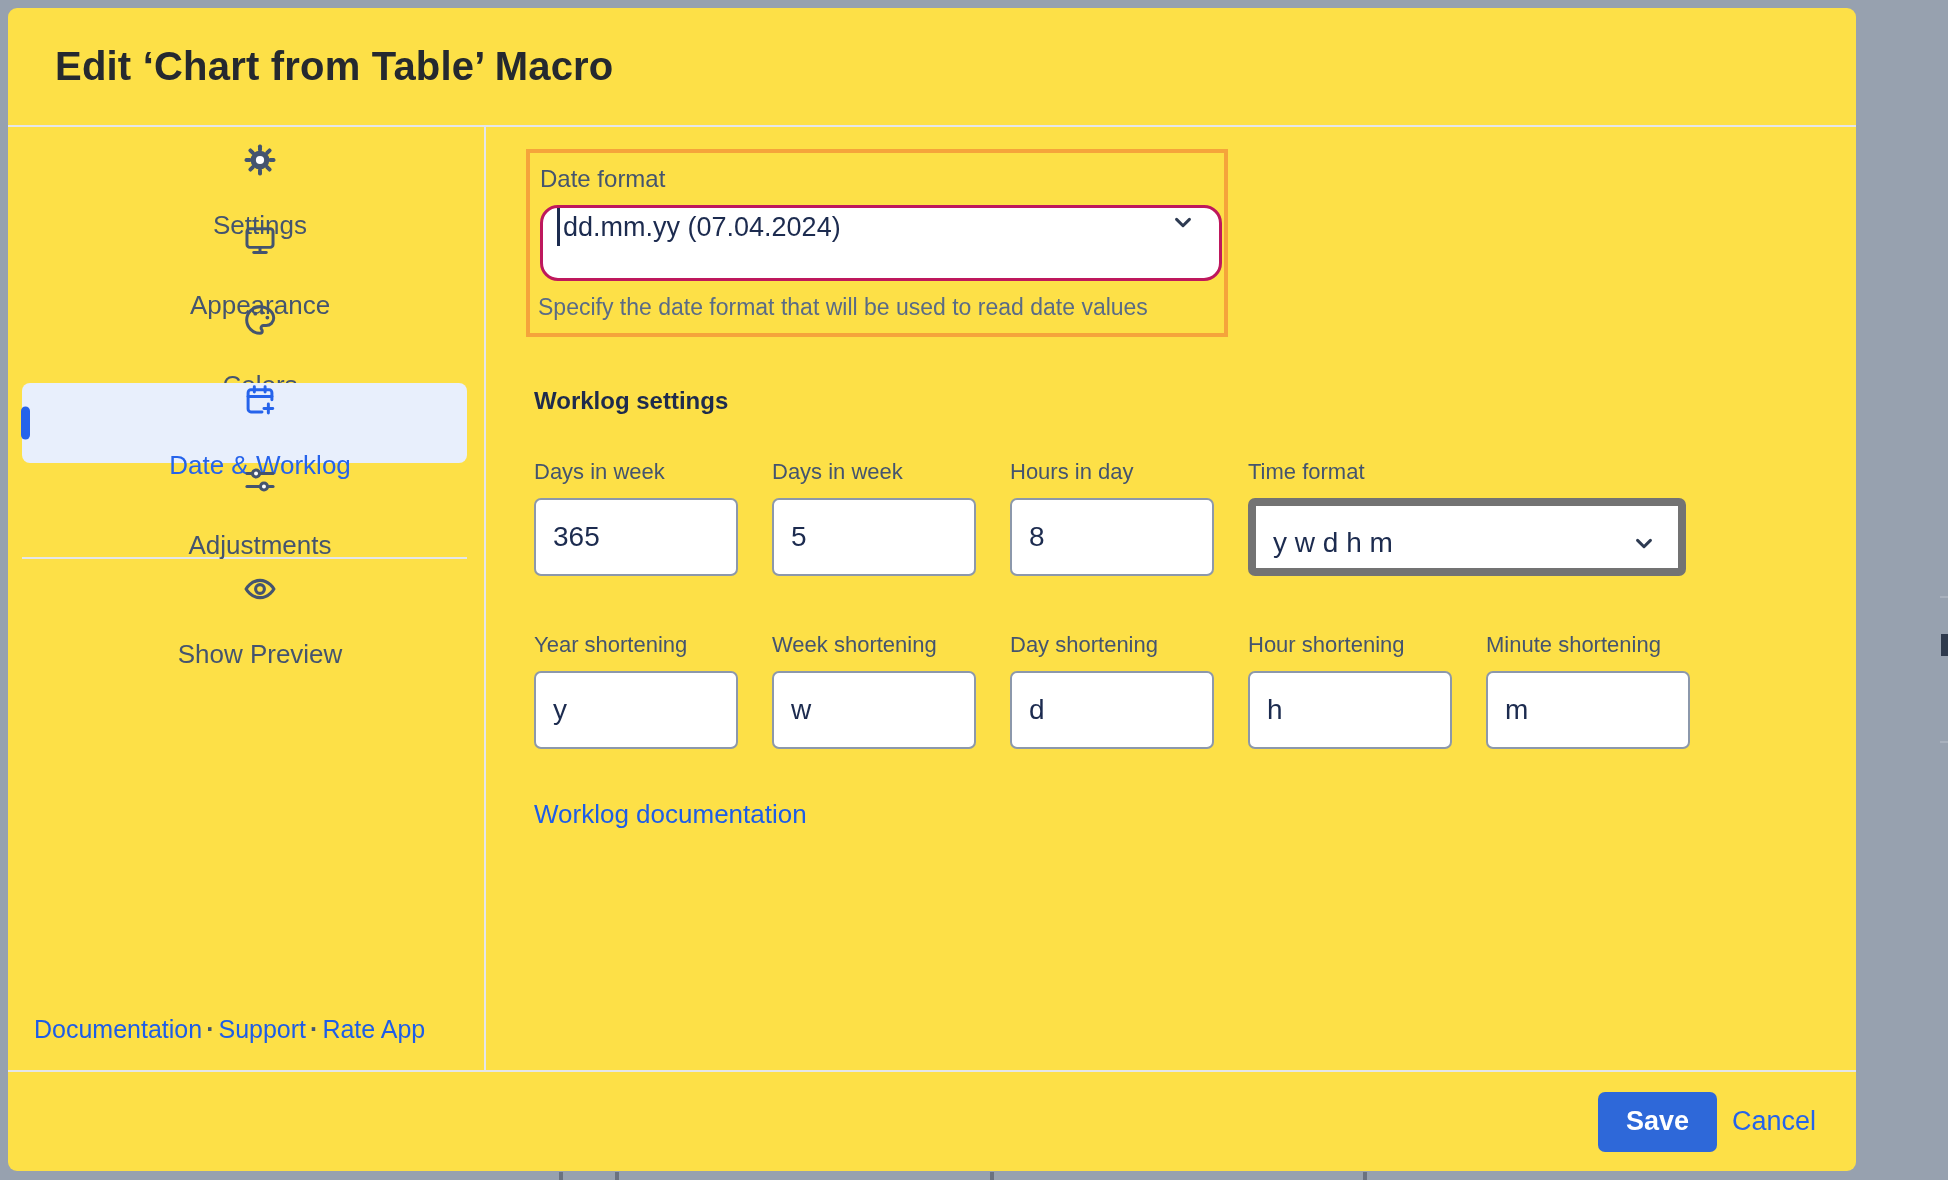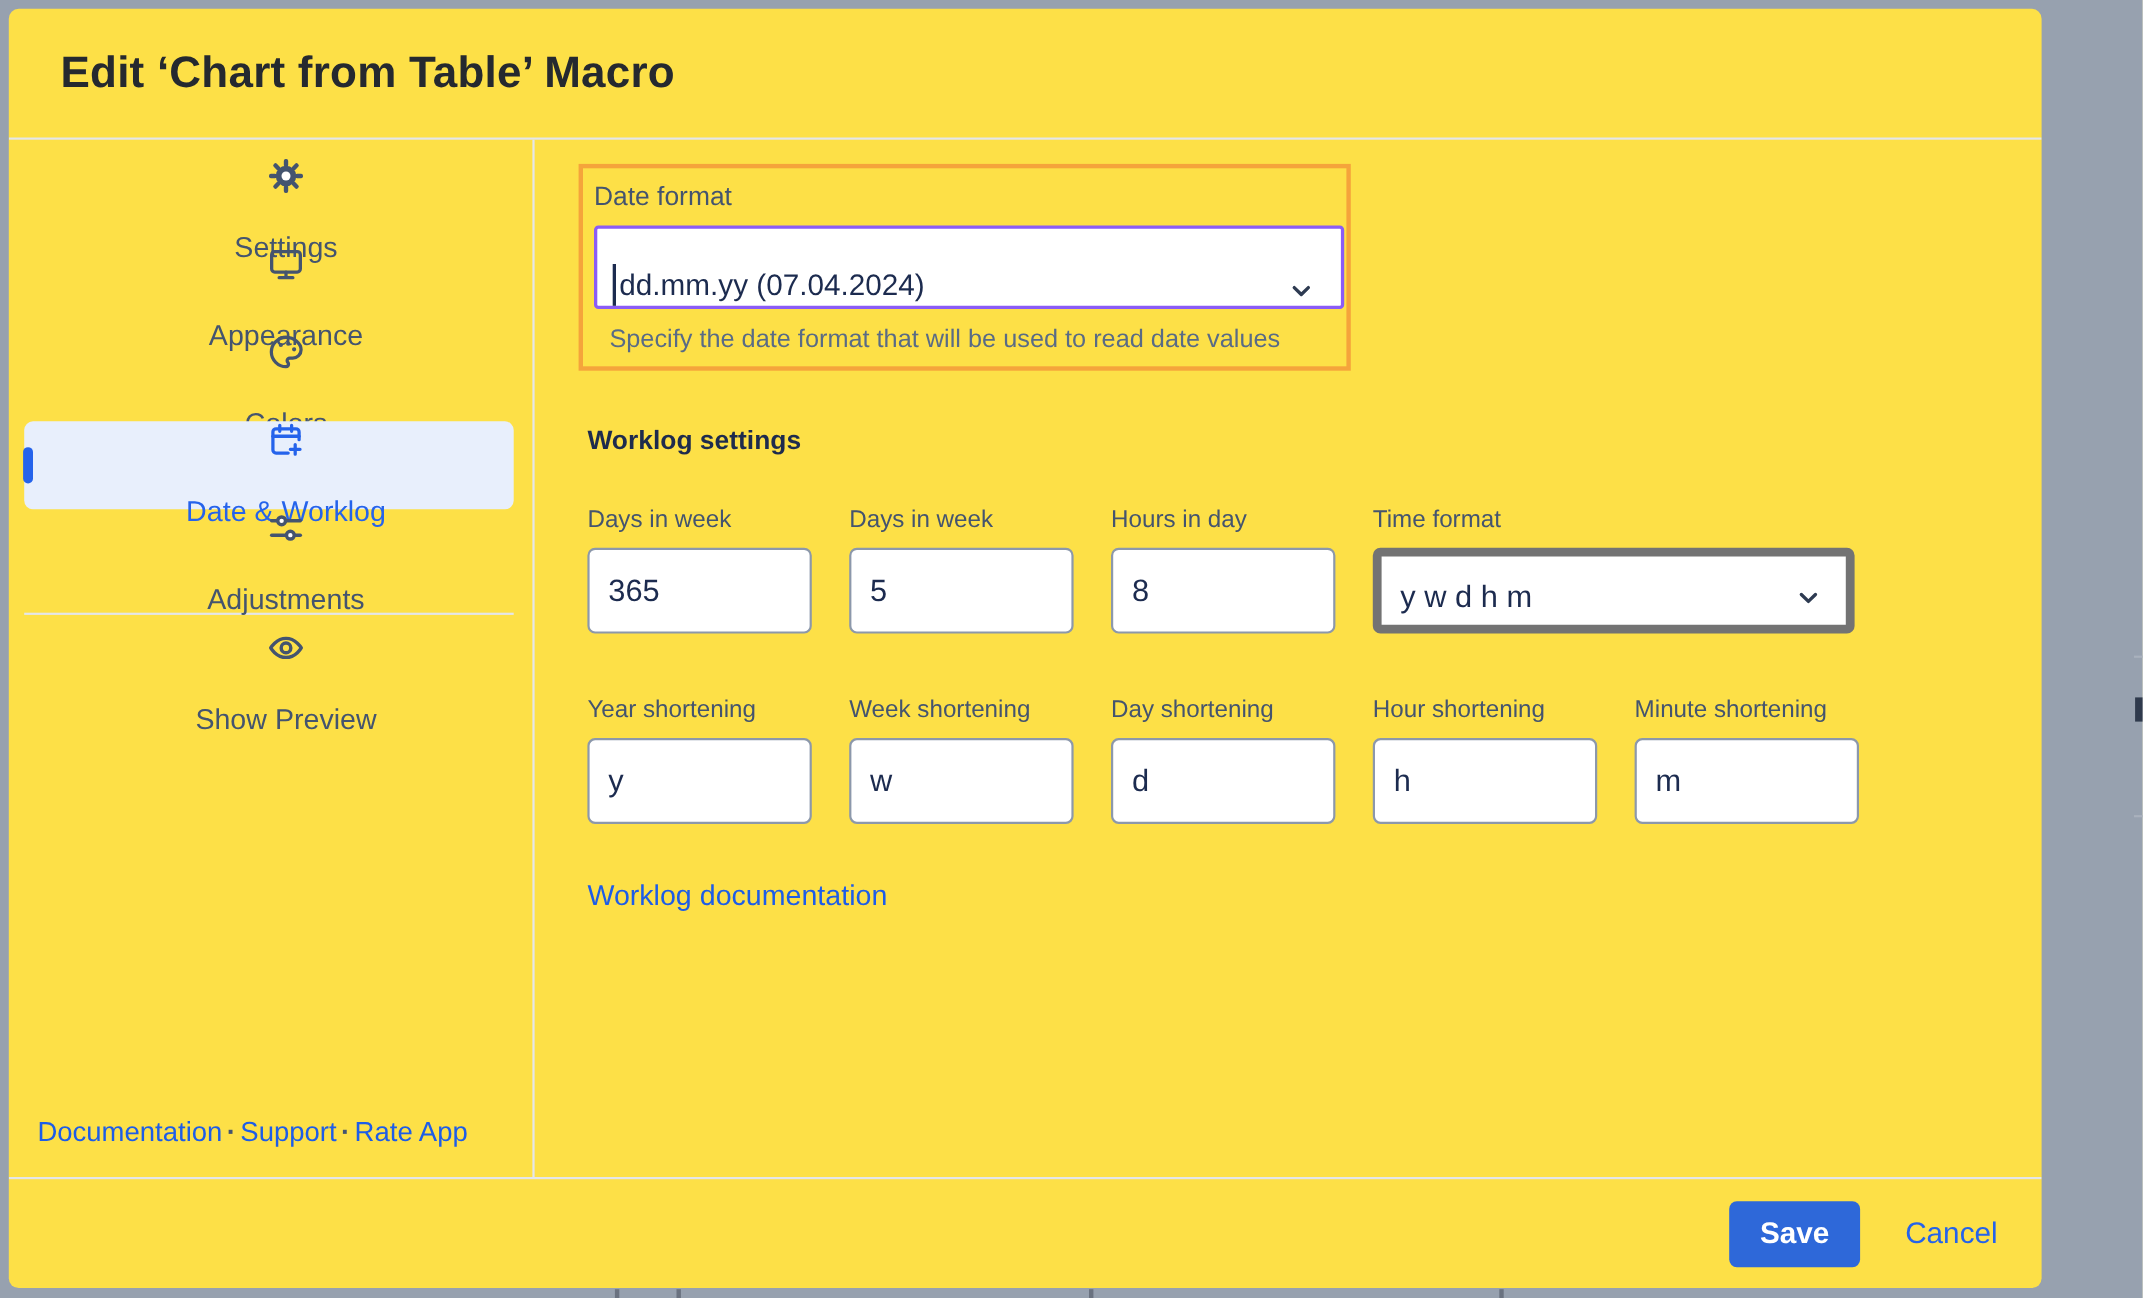--- a/index.html
+++ b/index.html
@@ -15,38 +15,38 @@
   .pill{position:absolute;left:-1px;top:50%;transform:translateY(-50%);width:9px;height:33px;border-radius:5px;background:#2563EB;}
   .nav-icon{width:34px;height:34px;flex:none;display:block;}
   .nav-divider{height:2px;background:#E4E6EA;border:0;margin:14px 17px 13px 14px;}
   .sidebar-links{position:absolute;left:26px;bottom:26px;display:flex;align-items:center;gap:4px;font-size:25px;color:#1D5DE8;}
   .sidebar-links .dot{color:#44546F;font-weight:700;}
   .sidebar-links .slink{cursor:pointer;}
   
   .main{flex:1;position:relative;padding:22px 0 0 40px;box-sizing:border-box;}
   .highlight-box{width:702px;border:4px solid #F5A43B;padding:10px 8px 12px 8px;box-sizing:border-box;}
   .field-label{font-size:24px;color:#44546F;margin:2px 0 12px 2px;}
-  .date-select{margin-left:2px;width:682px;height:76px;border:3px solid #8b5cf6;border-radius:4px;display:flex;align-items:flex-end;justify-content:space-between;padding:0 22px 0 14px;box-sizing:border-box;background:#fff;cursor:pointer;}
+  .date-select{margin-left:2px;width:682px;height:76px;border:3px solid #be185d;border-radius:18px;display:flex;align-items:flex-start;justify-content:space-between;padding:0 22px 0 14px;box-sizing:border-box;background:#fff;cursor:pointer;}
   .ds-left{display:flex;align-items:center;}
   .caret{width:3px;height:38px;background:#1C2B4F;margin-right:3px;}
   .ds-value{font-size:27px;color:#1C2B4F;}
   .chev{width:28px;height:28px;display:block;}
-  .help-text{font-size:23px;color:#596B86;margin-top:13px;white-space:nowrap;margin-left:16px;}
+  .help-text{font-size:23px;color:#596B86;margin-top:13px;white-space:nowrap;}
   .worklog-heading{margin:50px 0 0 8px;font-size:24px;font-weight:700;color:#1E2B4D;}
   .grid-row{display:flex;gap:34px;margin-left:8px;}
   .row1{margin-top:44px;}
   .row2{margin-top:56px;}
   .fcol{width:204px;flex:none;}
   .fcol.wide{width:438px;}
   .flabel{font-size:22px;color:#44546F;margin-bottom:13px;white-space:nowrap;}
   .finput{width:100%;height:78px;border:2px solid #8C98AB;border-radius:7px;padding:0 0 0 17px;font-size:28px;color:#1C2B4F;box-sizing:border-box;background:#fff;font-family:"Liberation Sans",sans-serif;outline:none;}
   .fselect{width:100%;height:78px;border:8px solid #737373;border-radius:7px;display:flex;align-items:center;justify-content:space-between;padding:12px 20px 0 17px;font-size:28px;color:#1C2B4F;box-sizing:border-box;background:#fff;cursor:pointer;}
   .doc-link{display:inline-block;margin:50px 0 0 8px;font-size:26px;color:#1D5DE8;cursor:pointer;}
   
-  .modal-footer{flex:none;height:101px;border-top:2px solid #E4E6EA;display:flex;align-items:center;justify-content:flex-end;gap:41px;padding-right:40px;box-sizing:border-box;}
+  .modal-footer{flex:none;height:101px;border-top:2px solid #E4E6EA;display:flex;align-items:center;justify-content:flex-end;gap:15px;padding-right:40px;box-sizing:border-box;}
   .save-btn{height:60px;padding:0 28px;background:#2E68D9;color:#FFFFFF;font-size:27px;font-weight:700;border:none;border-radius:7px;font-family:"Liberation Sans",sans-serif;cursor:pointer;}
   .cancel-link{font-size:27px;color:#2563EB;cursor:pointer;}
   
   .edge-hline{position:absolute;right:0;width:8px;height:2px;background:#A9B1BD;}
   .edge-tick{position:absolute;right:0;width:7px;height:22px;background:#2F3A4D;}
   .bottom-tick{position:absolute;bottom:0;width:4px;height:8px;background:#6A7280;}
 </style>
 </head>
 <body>
 

